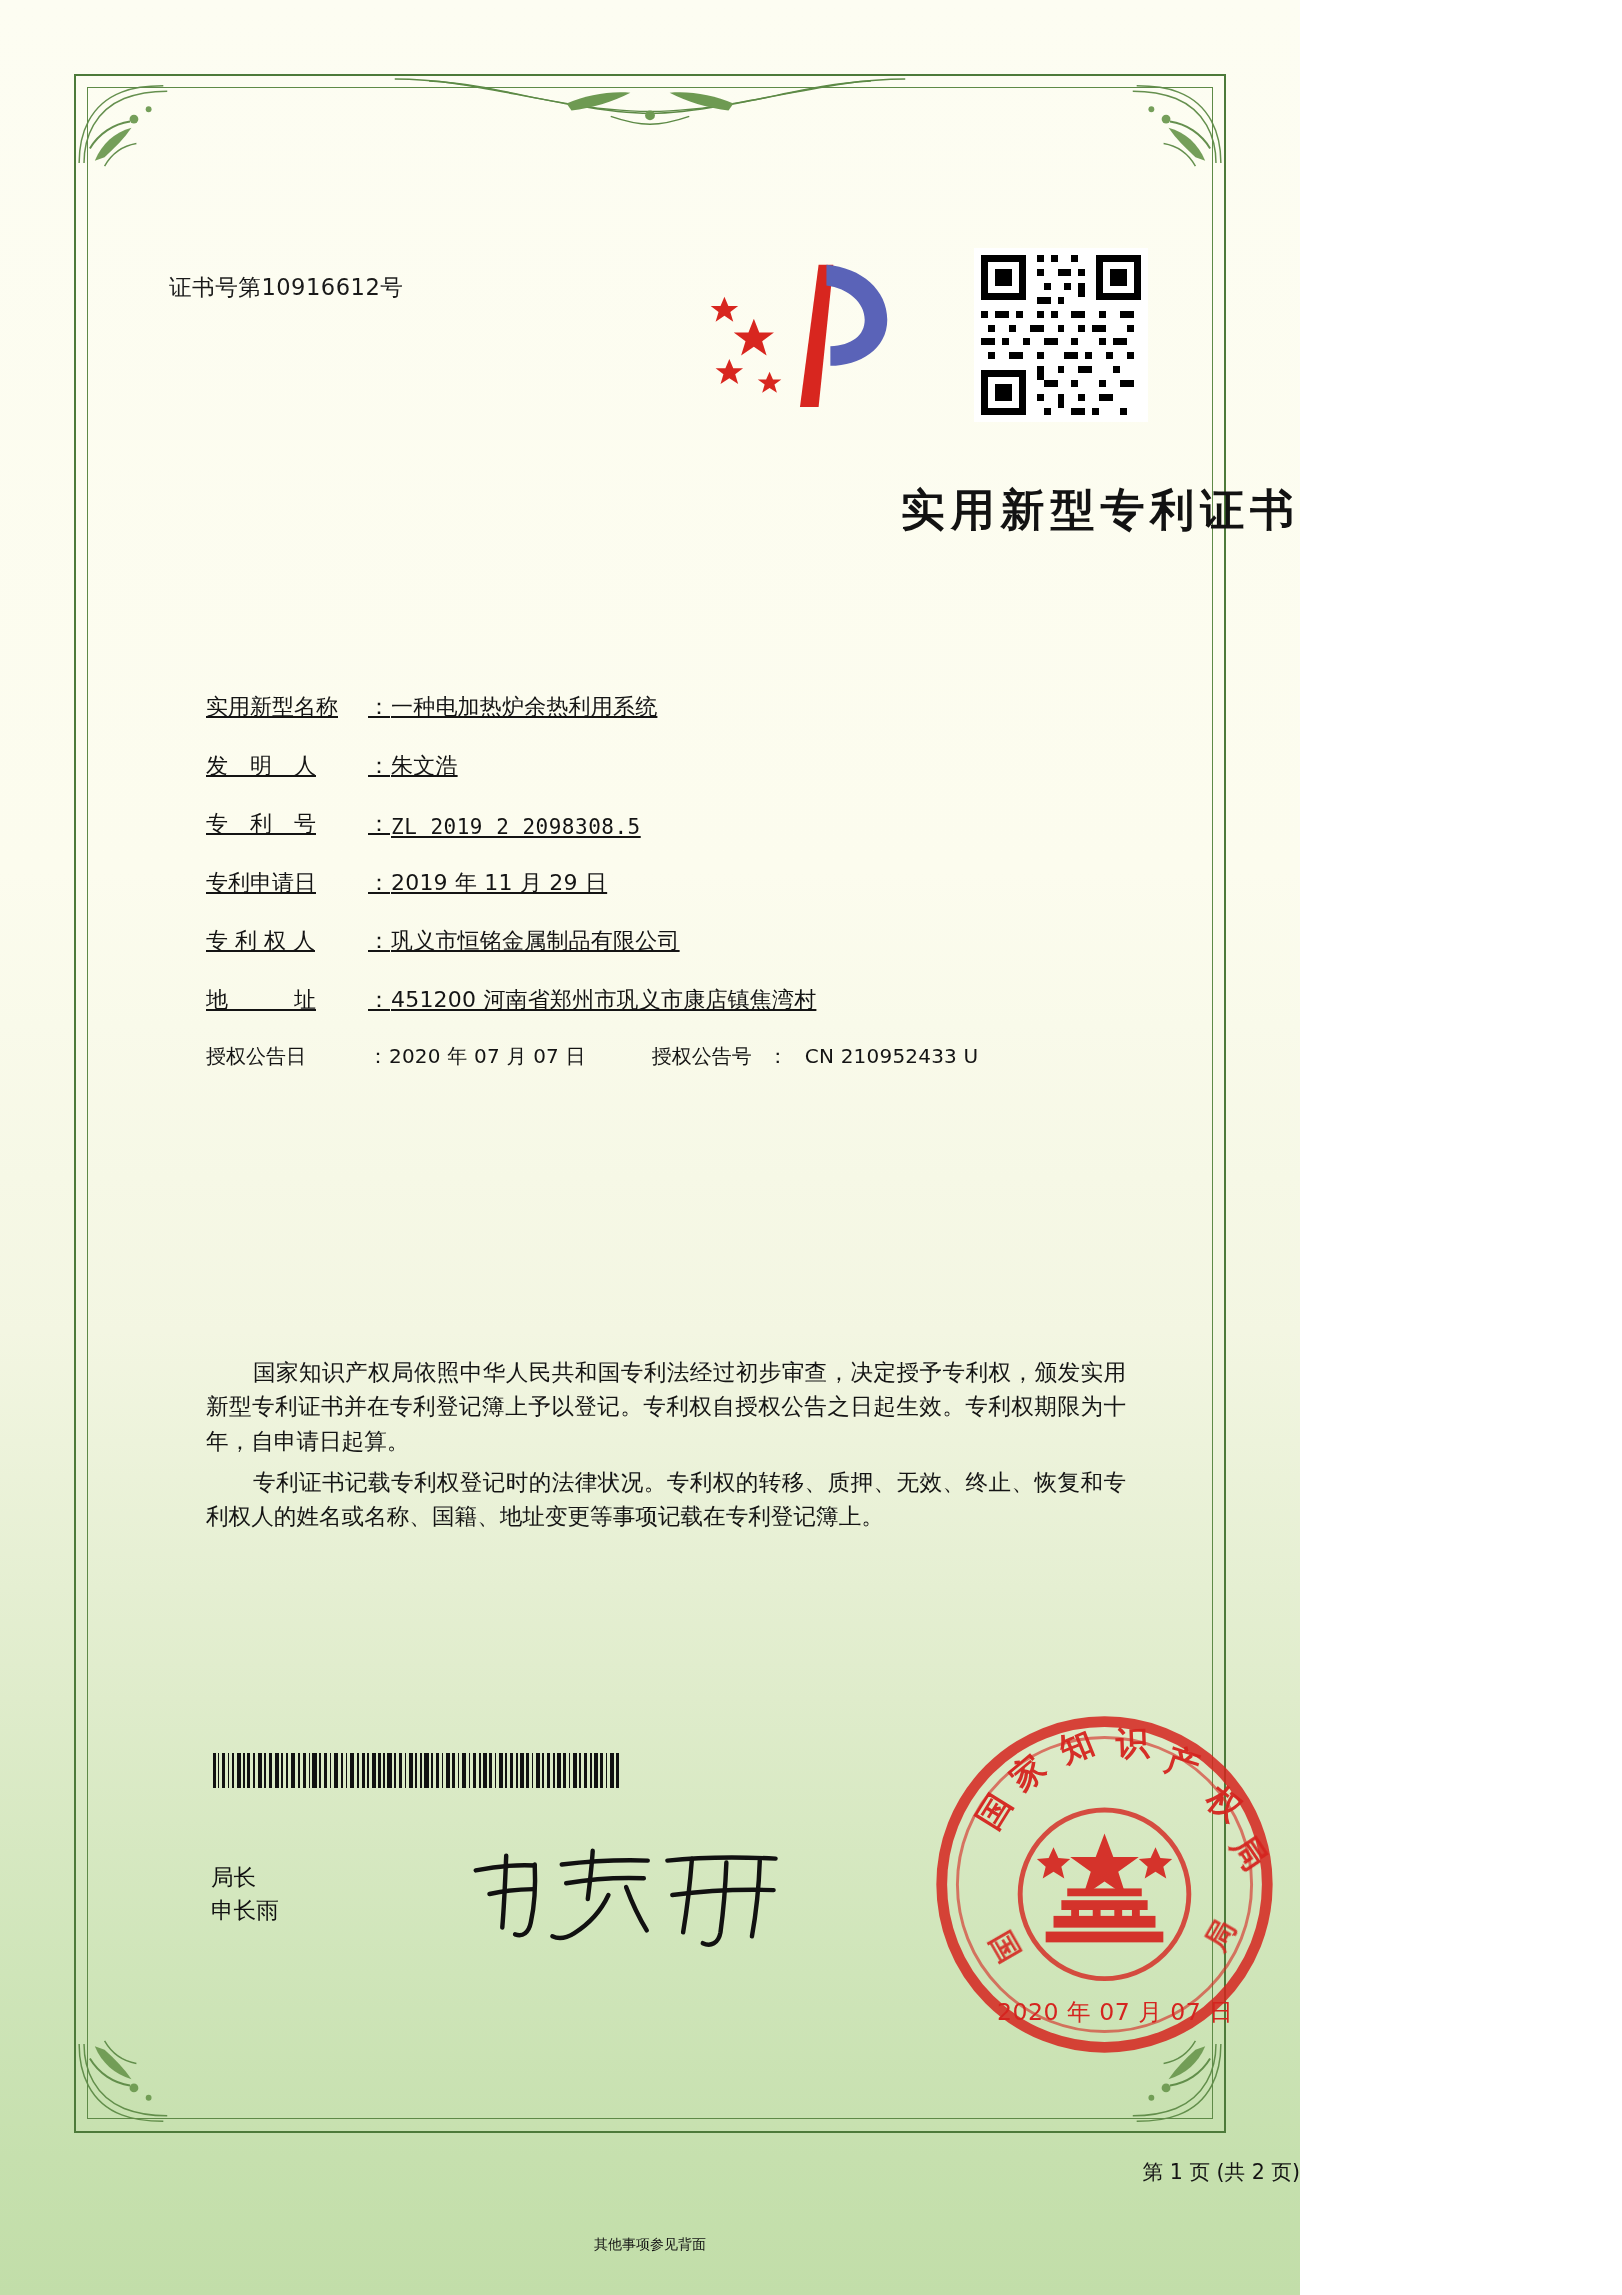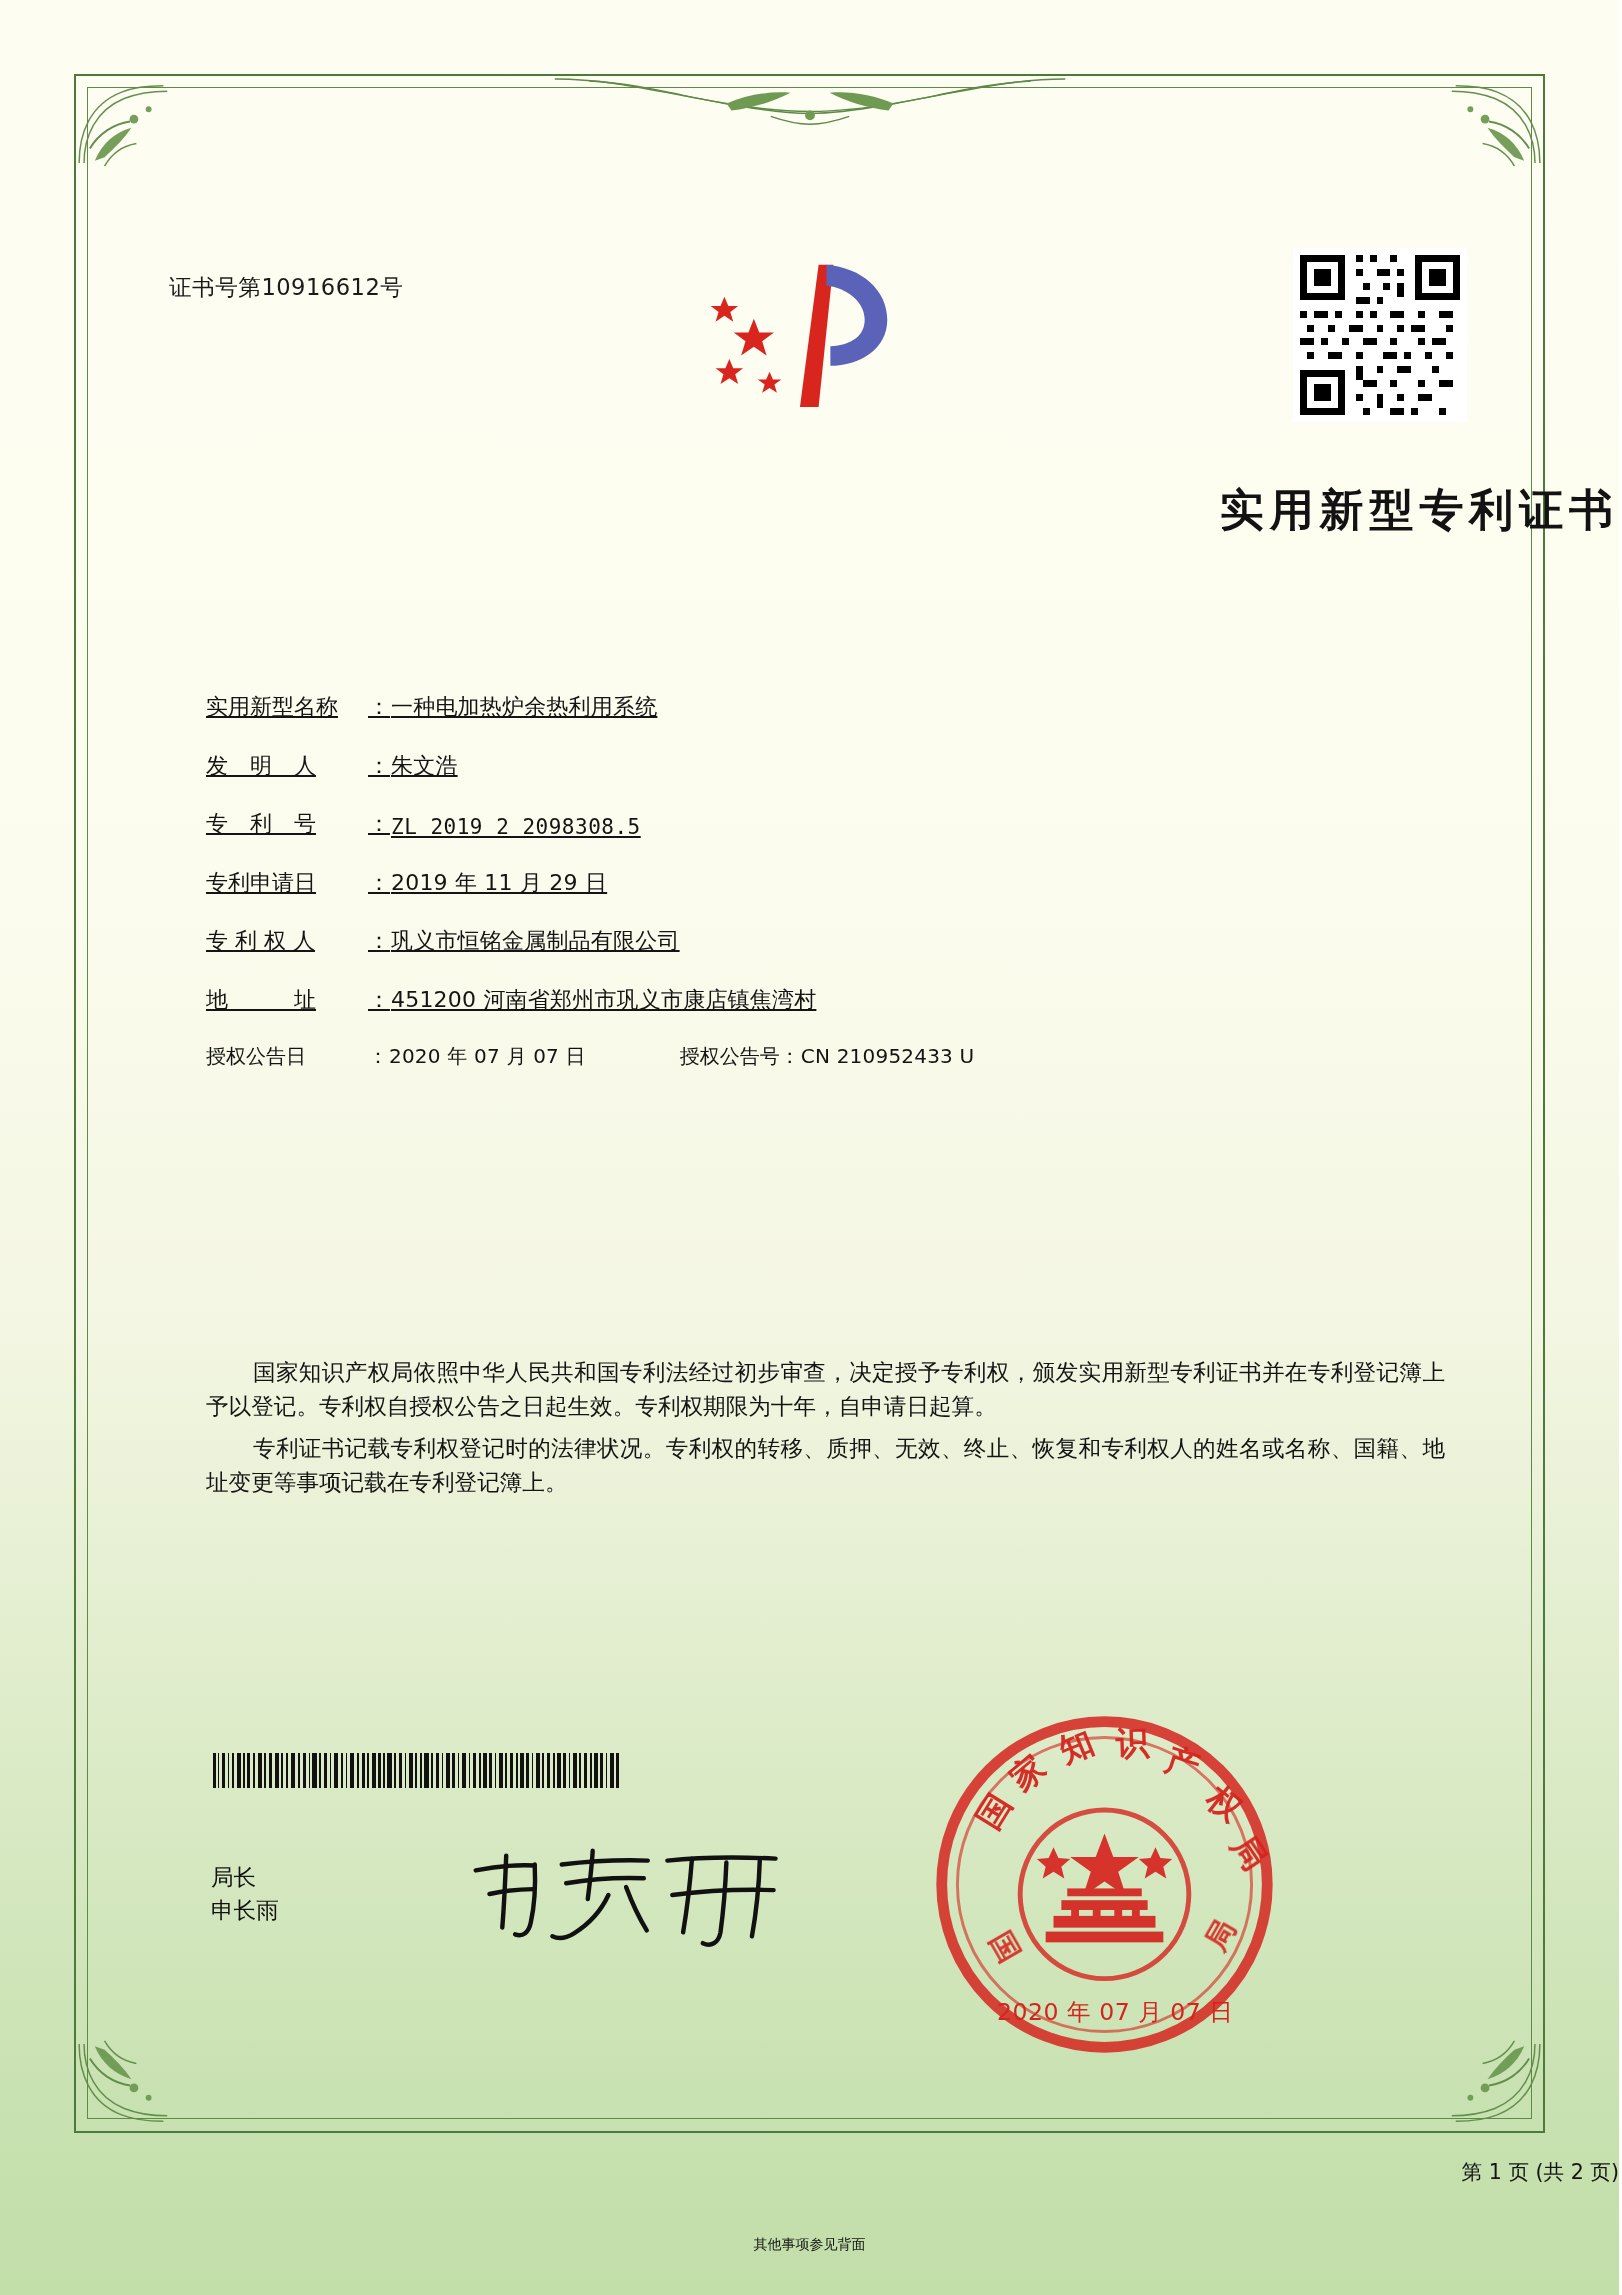--- a/index.html
+++ b/index.html
@@ -5,21 +5,21 @@
   html, body {
     margin: 0;
     padding: 0;
     background: #ffffff;
   }
   body {
     font-family: "DejaVu Sans", "Liberation Sans", sans-serif;
   }
   .page {
     position: relative;
-    width: 1619px;
+    width: 1300px;
     height: 2295px;
     background: linear-gradient(180deg, #fdfdf2 0%, #fcfcee 38%, #f3f6e2 58%, #dfeccb 74%, #cfe5b9 86%, #c6e0ae 94%, #c2dea9 100%);
     overflow: hidden;
     box-sizing: border-box;
   }
   
   .border-outer {
     position: absolute;
     left: 74px;
     top: 74px;
@@ -132,23 +132,24 @@
   }
   .row-two-col {
     display: flex;
     align-items: baseline;
     font-size: 20px;
     color: #141414;
     margin-bottom: 28.5px;
     white-space: nowrap;
   }
   .row-two-col .second {
-    margin-left: 94px;
+    margin-left: 66px;
     display: flex;
     align-items: baseline;
+    gap: 16px;
   }
 
   
   .paragraphs {
     position: absolute;
     left: 206px;
     right: 174px;
     top: 1355px;
     font-family: "DejaVu Serif", "Liberation Serif", serif;
     font-size: 22.6px;

